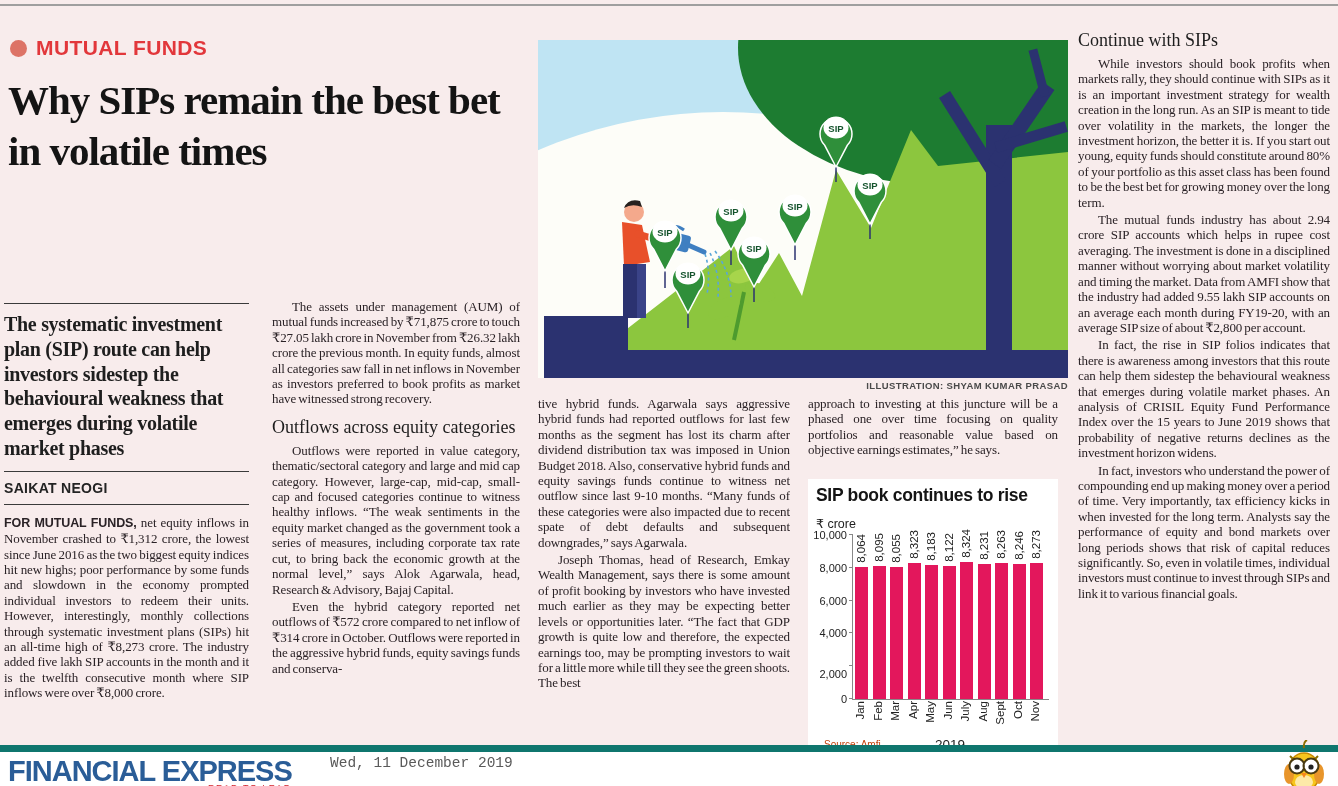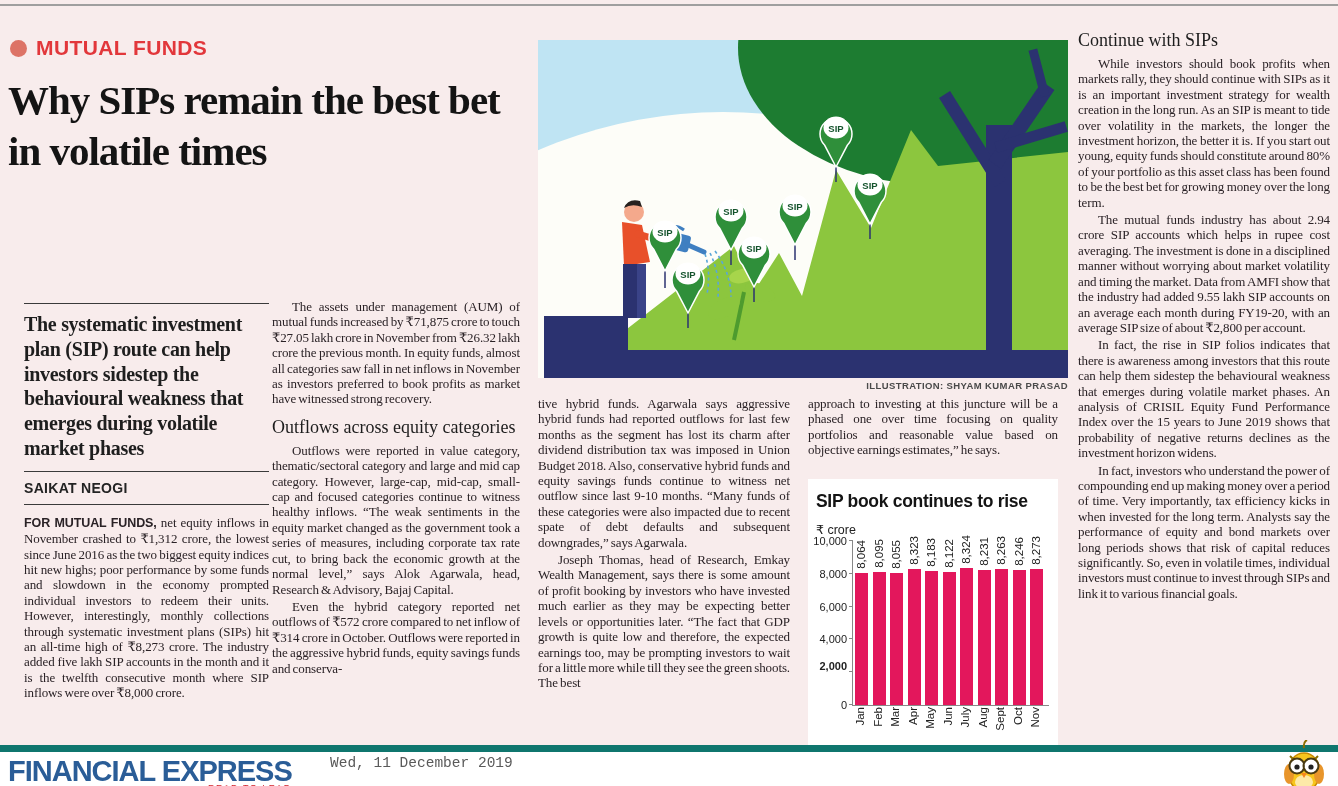--- a/index.html
+++ b/index.html
@@ -16,21 +16,21 @@
   .kicker-dot{width:17px;height:17px;border-radius:50%;background:#dd7366;flex:0 0 auto;}
   .headline{position:absolute;left:8px;top:48px;width:518px;font-weight:700;font-size:41px;
     line-height:1.23;letter-spacing:-1px;color:#141414;}
 
   
   .body-p{margin:0 0 2px 0;font-size:13px;line-height:15.4px;text-align:justify;
     letter-spacing:-.1px;word-spacing:-1px;}
   .indent{text-indent:20px;}
   .subhead{font-size:18px;color:#1d1d1d;margin:10px 0 5px 0;font-weight:400;}
 
-  .col1{position:absolute;left:24px;top:303px;width:245px;height:442px;overflow:hidden;}
+  .col1{position:absolute;left:4px;top:303px;width:245px;height:442px;overflow:hidden;}
   .rule{border-top:1px solid #3a3a3a;height:0;}
   .standfirst{font-size:20px;line-height:1.24;font-weight:700;color:#1e1e1e;
     padding:8px 0 10px 0;letter-spacing:-.3px;}
   .byline-block{border-top:1px solid #3a3a3a;border-bottom:1px solid #3a3a3a;
     padding:8px 0;margin-bottom:10px;font-family:"Liberation Sans","DejaVu Sans",sans-serif;
     font-weight:700;font-size:14px;color:#232323;letter-spacing:.3px;}
   .lead-bold{font-family:"Liberation Sans","DejaVu Sans",sans-serif;font-weight:700;font-size:12.5px;}
 
   .col2{position:absolute;left:272px;top:299px;width:248px;height:446px;overflow:hidden;}
   .col3{position:absolute;left:538px;top:396px;width:252px;height:349px;overflow:hidden;}
@@ -39,21 +39,21 @@
   .col5 .subhead{margin-top:0;}
 
   
   .illustration{position:absolute;left:538px;top:40px;width:530px;height:338px;}
   .ill-caption{position:absolute;left:538px;top:380px;width:530px;text-align:right;
     font-family:"Liberation Sans","DejaVu Sans",sans-serif;font-size:9.5px;font-weight:700;
     color:#4a4a4a;letter-spacing:.4px;}
 
   
   .chart-panel{position:absolute;left:808px;top:479px;width:250px;height:266px;background:#fff;
-    padding:12px 8px;box-sizing:border-box;font-family:"Liberation Sans","DejaVu Sans",sans-serif;}
+    padding:6px 8px;box-sizing:border-box;font-family:"Liberation Sans","DejaVu Sans",sans-serif;}
   .chart-title{font-size:17.5px;font-weight:700;color:#141414;letter-spacing:-.3px;}
   .chart-unit{font-size:12.5px;color:#222;margin-top:10px;}
   .chart-plot{position:relative;margin-left:36px;width:196px;height:164px;
     border-bottom:1px solid #888;border-left:1px solid #888;margin-top:4px;}
   .bar{position:absolute;bottom:0;}
   .vtext{writing-mode:vertical-rl;transform:rotate(180deg);white-space:nowrap;}
   .bar-val{position:absolute;font-size:11.5px;color:#222;width:13px;text-align:left;}
   .bar-month{position:absolute;top:1px;font-size:11.5px;color:#222;width:13px;}
   .ytick{position:absolute;right:calc(100% + 6px);font-size:11px;color:#222;white-space:nowrap;}
   .ydash{position:absolute;left:-4px;width:4px;height:1px;background:#888;}
@@ -221,21 +221,21 @@
       <div class="bar" style="left: 125px; width: 13px; height: 135px; background: rgb(227, 23, 92);"></div>
       <div class="bar-val vtext" style="left: 125px; bottom: 139px;">8,231</div>
       <div class="bar" style="left: 142px; width: 13px; height: 136px; background: rgb(227, 23, 92);"></div>
       <div class="bar-val vtext" style="left: 142px; bottom: 140px;">8,263</div>
       <div class="bar" style="left: 160px; width: 13px; height: 135px; background: rgb(227, 23, 92);"></div>
       <div class="bar-val vtext" style="left: 160px; bottom: 139px;">8,246</div>
       <div class="bar" style="left: 177px; width: 13px; height: 136px; background: rgb(227, 23, 92);"></div>
       <div class="bar-val vtext" style="left: 177px; bottom: 140px;">8,273</div>
       <div class="ytick" style="bottom: -6px;">0</div>
       <div class="ydash" style="bottom: 0px;"></div>
-      <div class="ytick" style="bottom: 33px; font-weight: bold;">2,000</div>
+      <div class="ytick" style="bottom: 19px;">2,000</div>
       <div class="ydash" style="bottom: 33px;"></div>
       <div class="ytick" style="bottom: 60px;">4,000</div>
       <div class="ydash" style="bottom: 66px;"></div>
       <div class="ytick" style="bottom: 92px;">6,000</div>
       <div class="ydash" style="bottom: 98px;"></div>
       <div class="ytick" style="bottom: 125px;">8,000</div>
       <div class="ydash" style="bottom: 131px;"></div>
       <div class="ytick" style="bottom: 158px;">10,000</div>
       <div class="ydash" style="bottom: 164px;"></div>
     </div>

